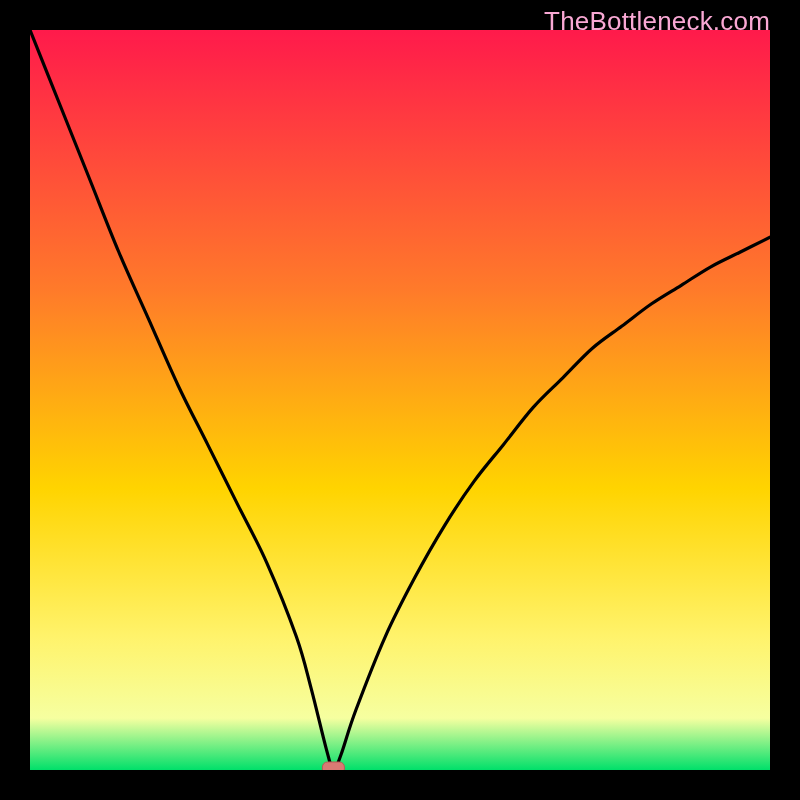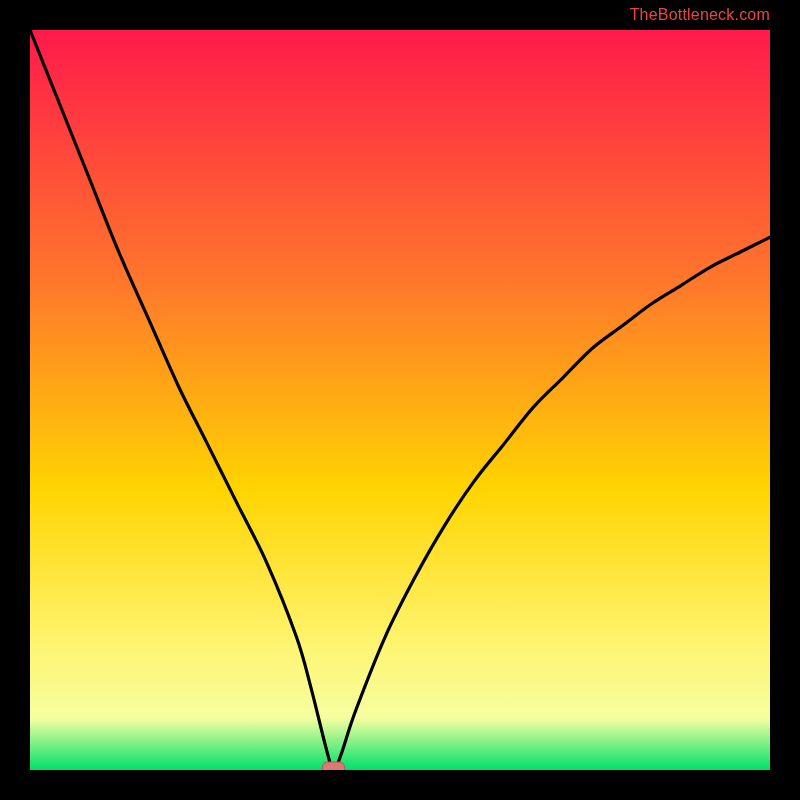--- a/index.html
+++ b/index.html
@@ -23,22 +23,22 @@
     position: absolute;
     left: 0;
     top: 0;
     width: 740px;
     height: 740px;
   }
   .watermark {
     position: absolute;
     top: 6px;
     right: 30px;
-    color: #ef4444;
-    font-size: 16px;
+    color: #f9a8d4;
+    font-size: 26px;
     font-weight: 500;
     letter-spacing: 0.2px;
   }
   svg { display: block; }
 </style>
 </head>
 <body>
 
 <div class="watermark">TheBottleneck.com</div>
 

